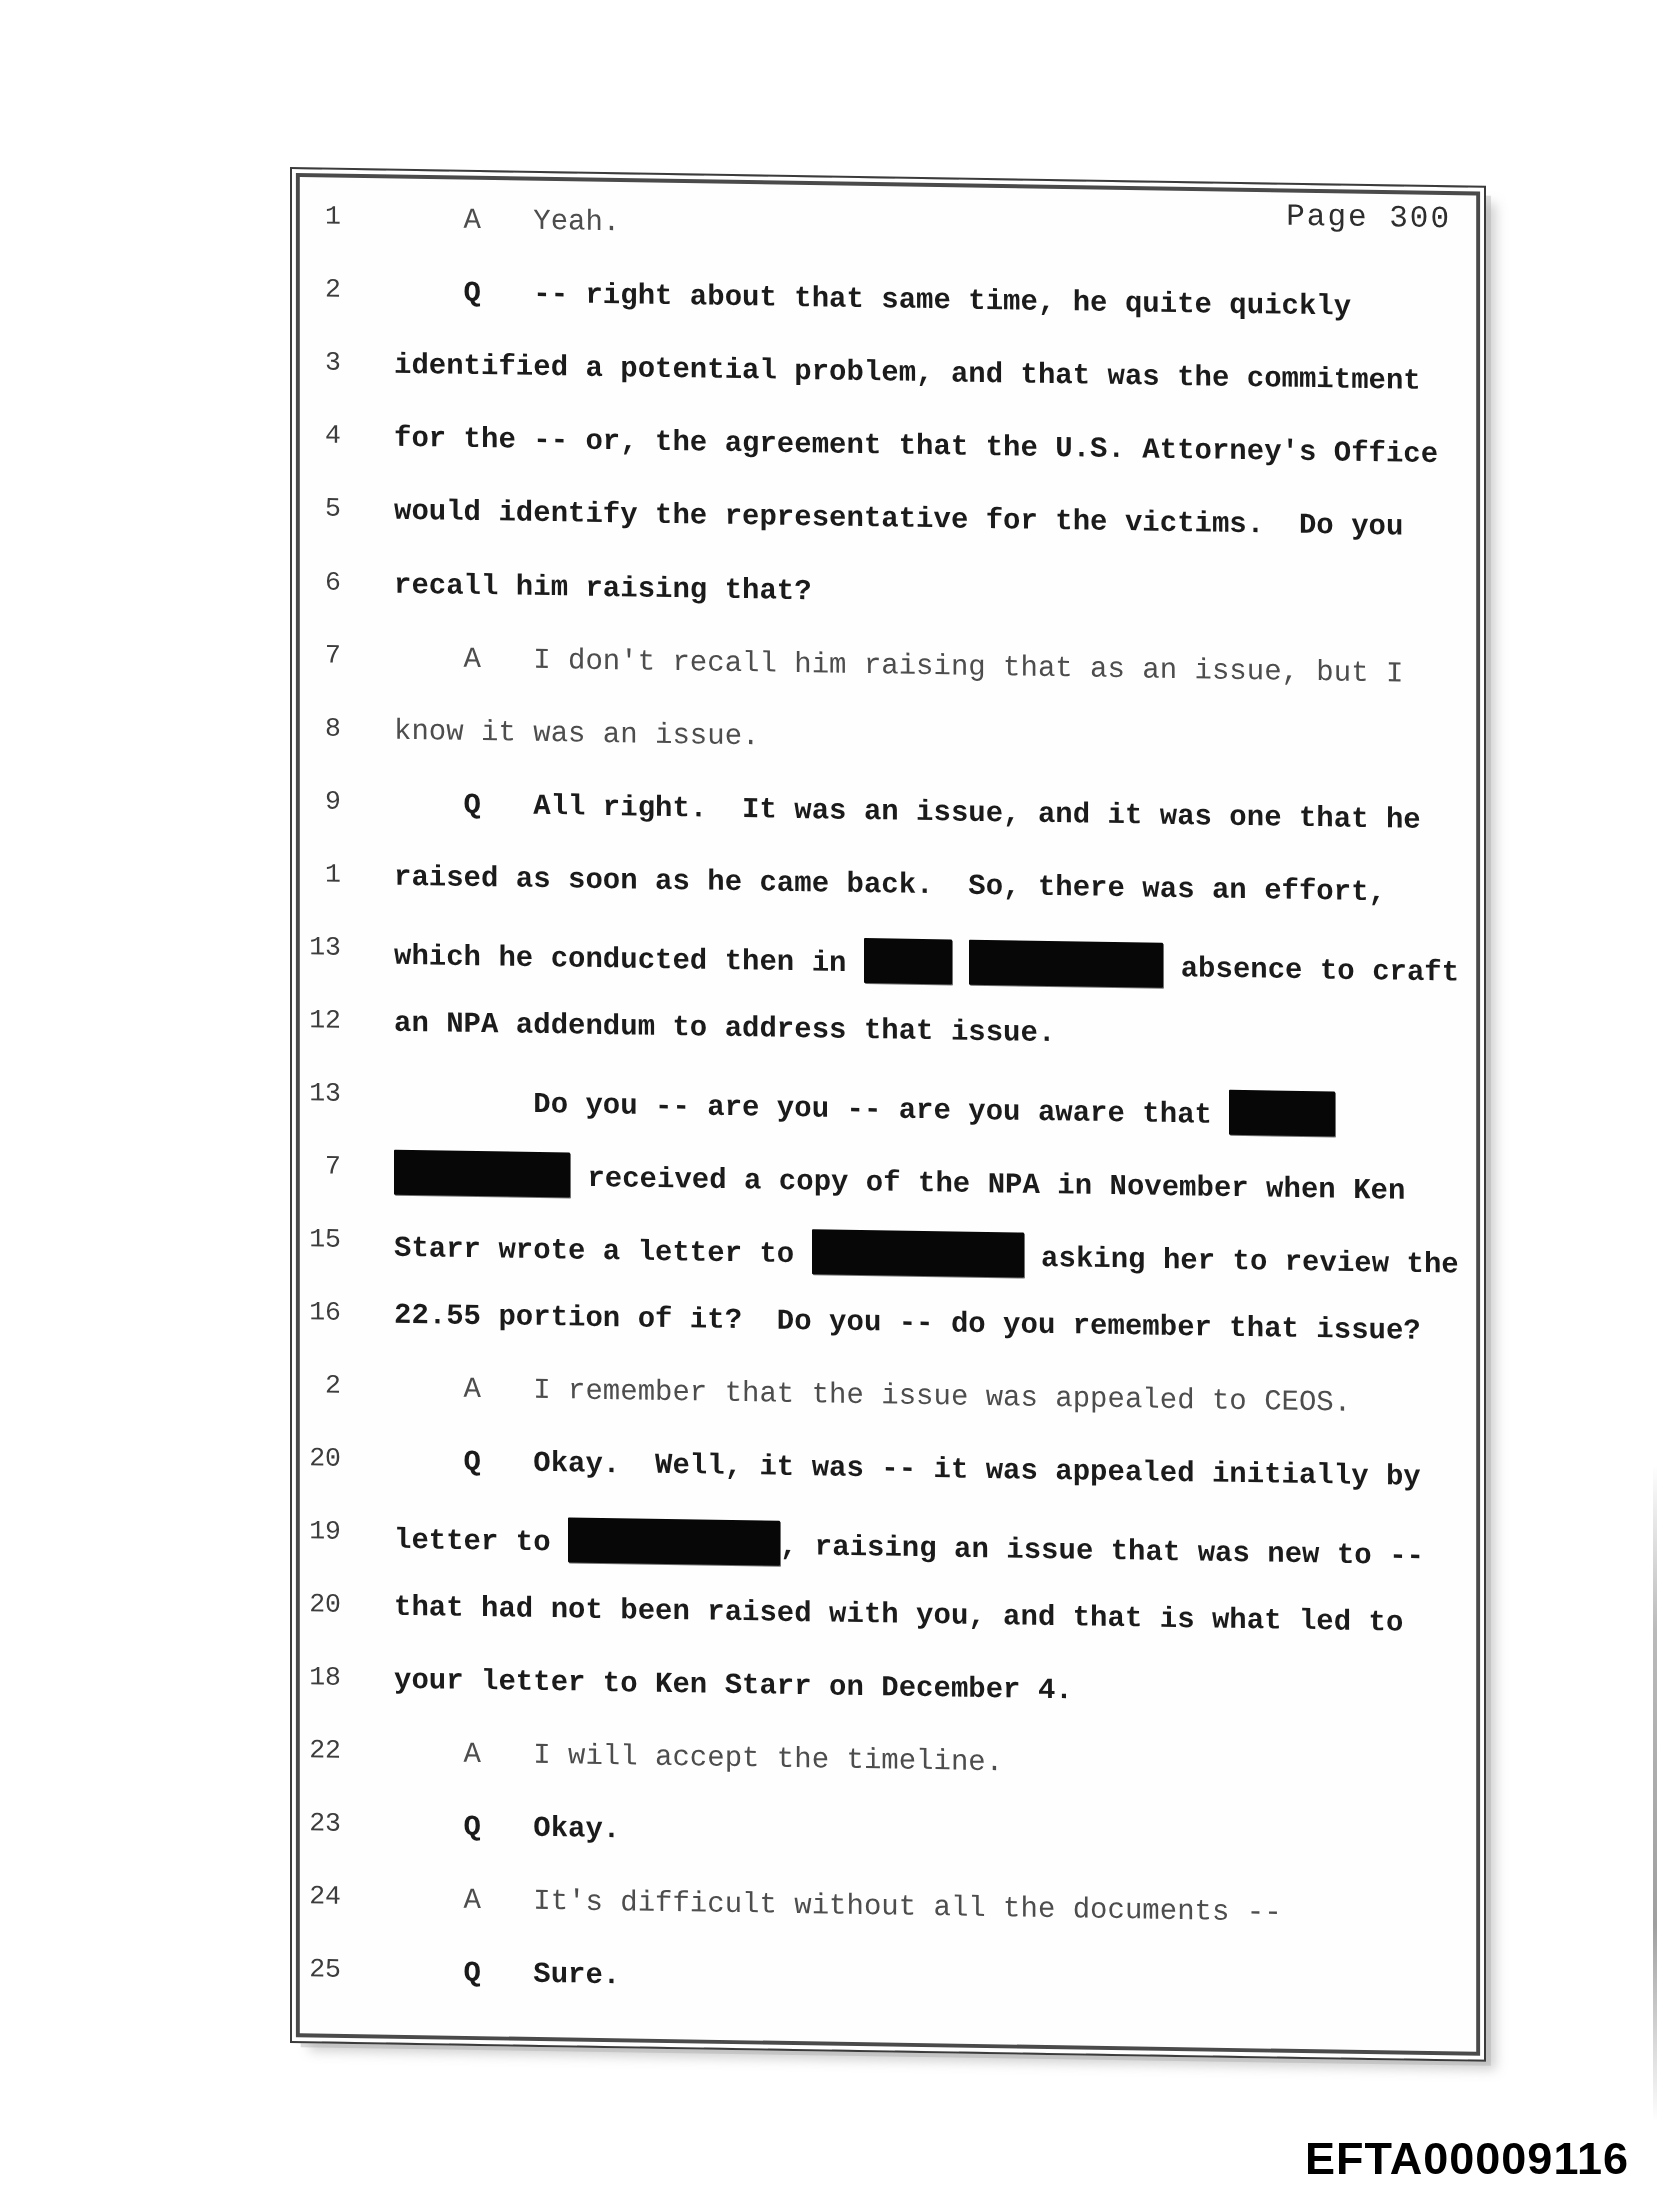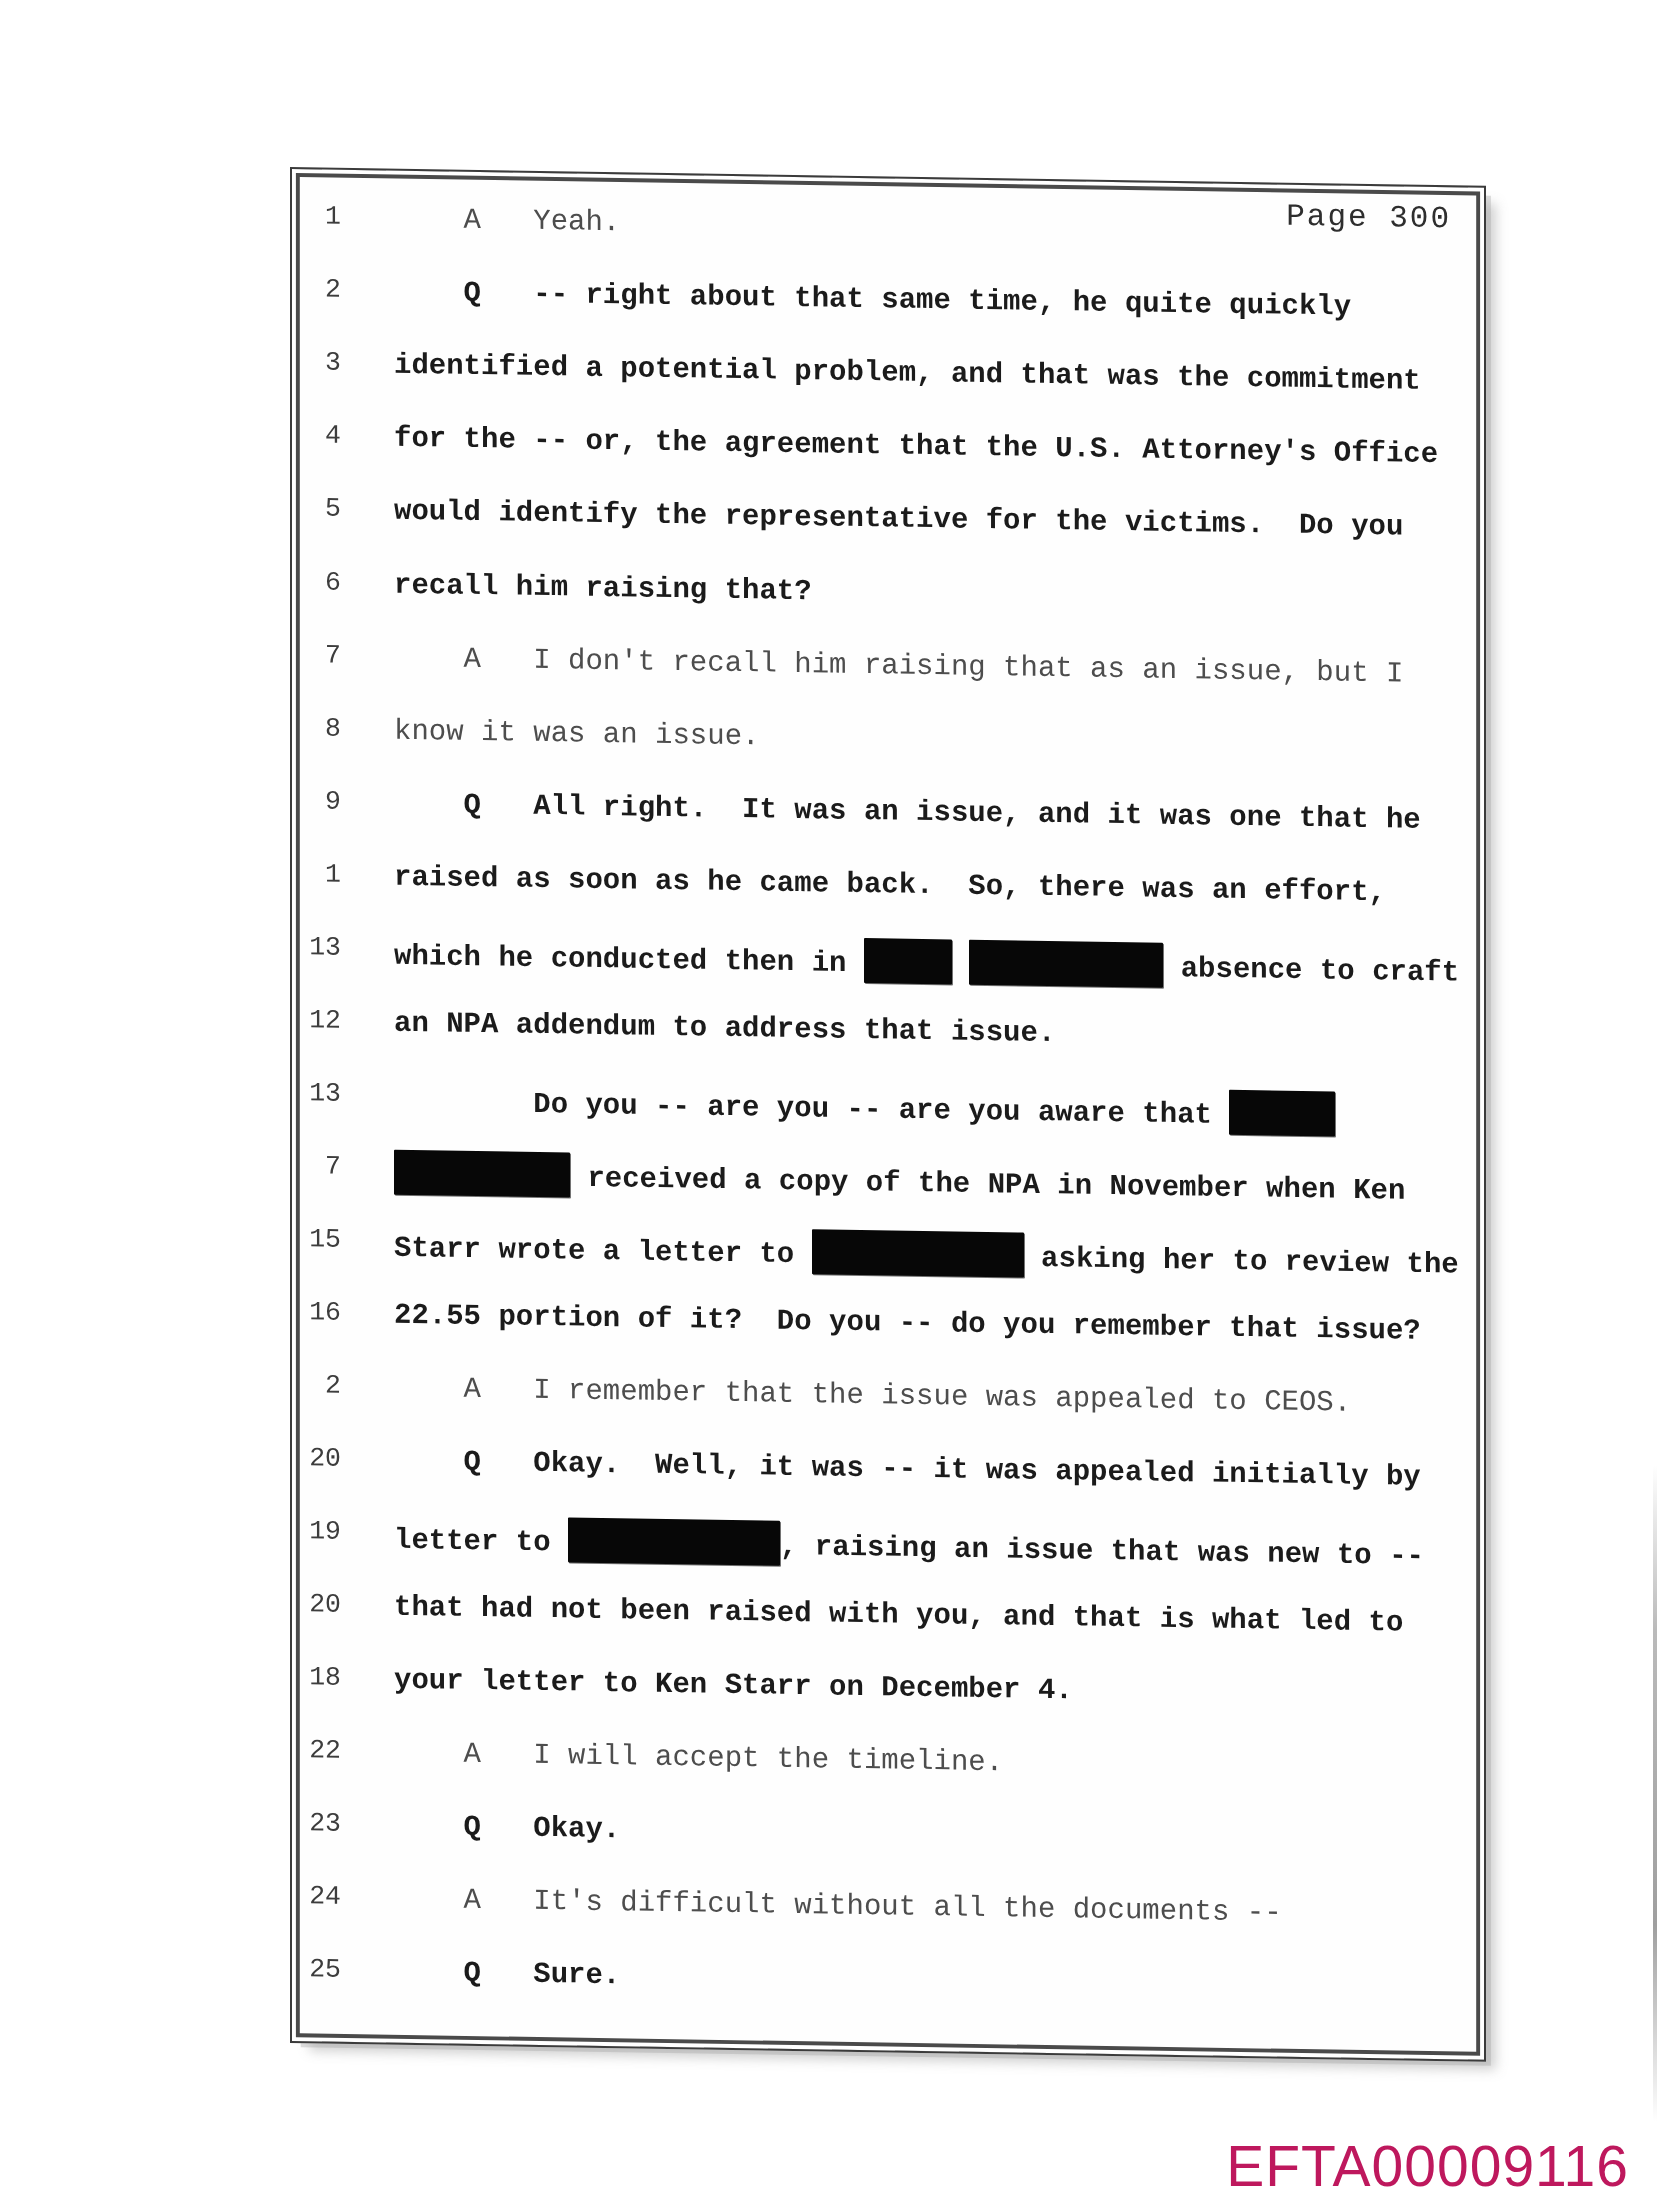--- a/index.html
+++ b/index.html
@@ -52,21 +52,21 @@
     background:linear-gradient(180deg,
       rgba(130,130,130,0) 0%,
       rgba(118,118,118,0.5) 25%,
       rgba(95,95,95,0.6) 70%,
       rgba(130,130,130,0) 100%);
   }
 
   .bates{
     position:absolute;right:37px;top:2133px;
     font-family:"Liberation Sans", sans-serif;
-    font-size:57px;color:#be185d;letter-spacing:1px;
+    font-size:45px;color:#000000;letter-spacing:1px;font-weight:bold;
   }
 </style>
 </head>
 <body>
 
 <div class="canvas">
 
   <div class="page">
     <div class="page-header">Page 300</div>
     <div class="lines" id="lines">

